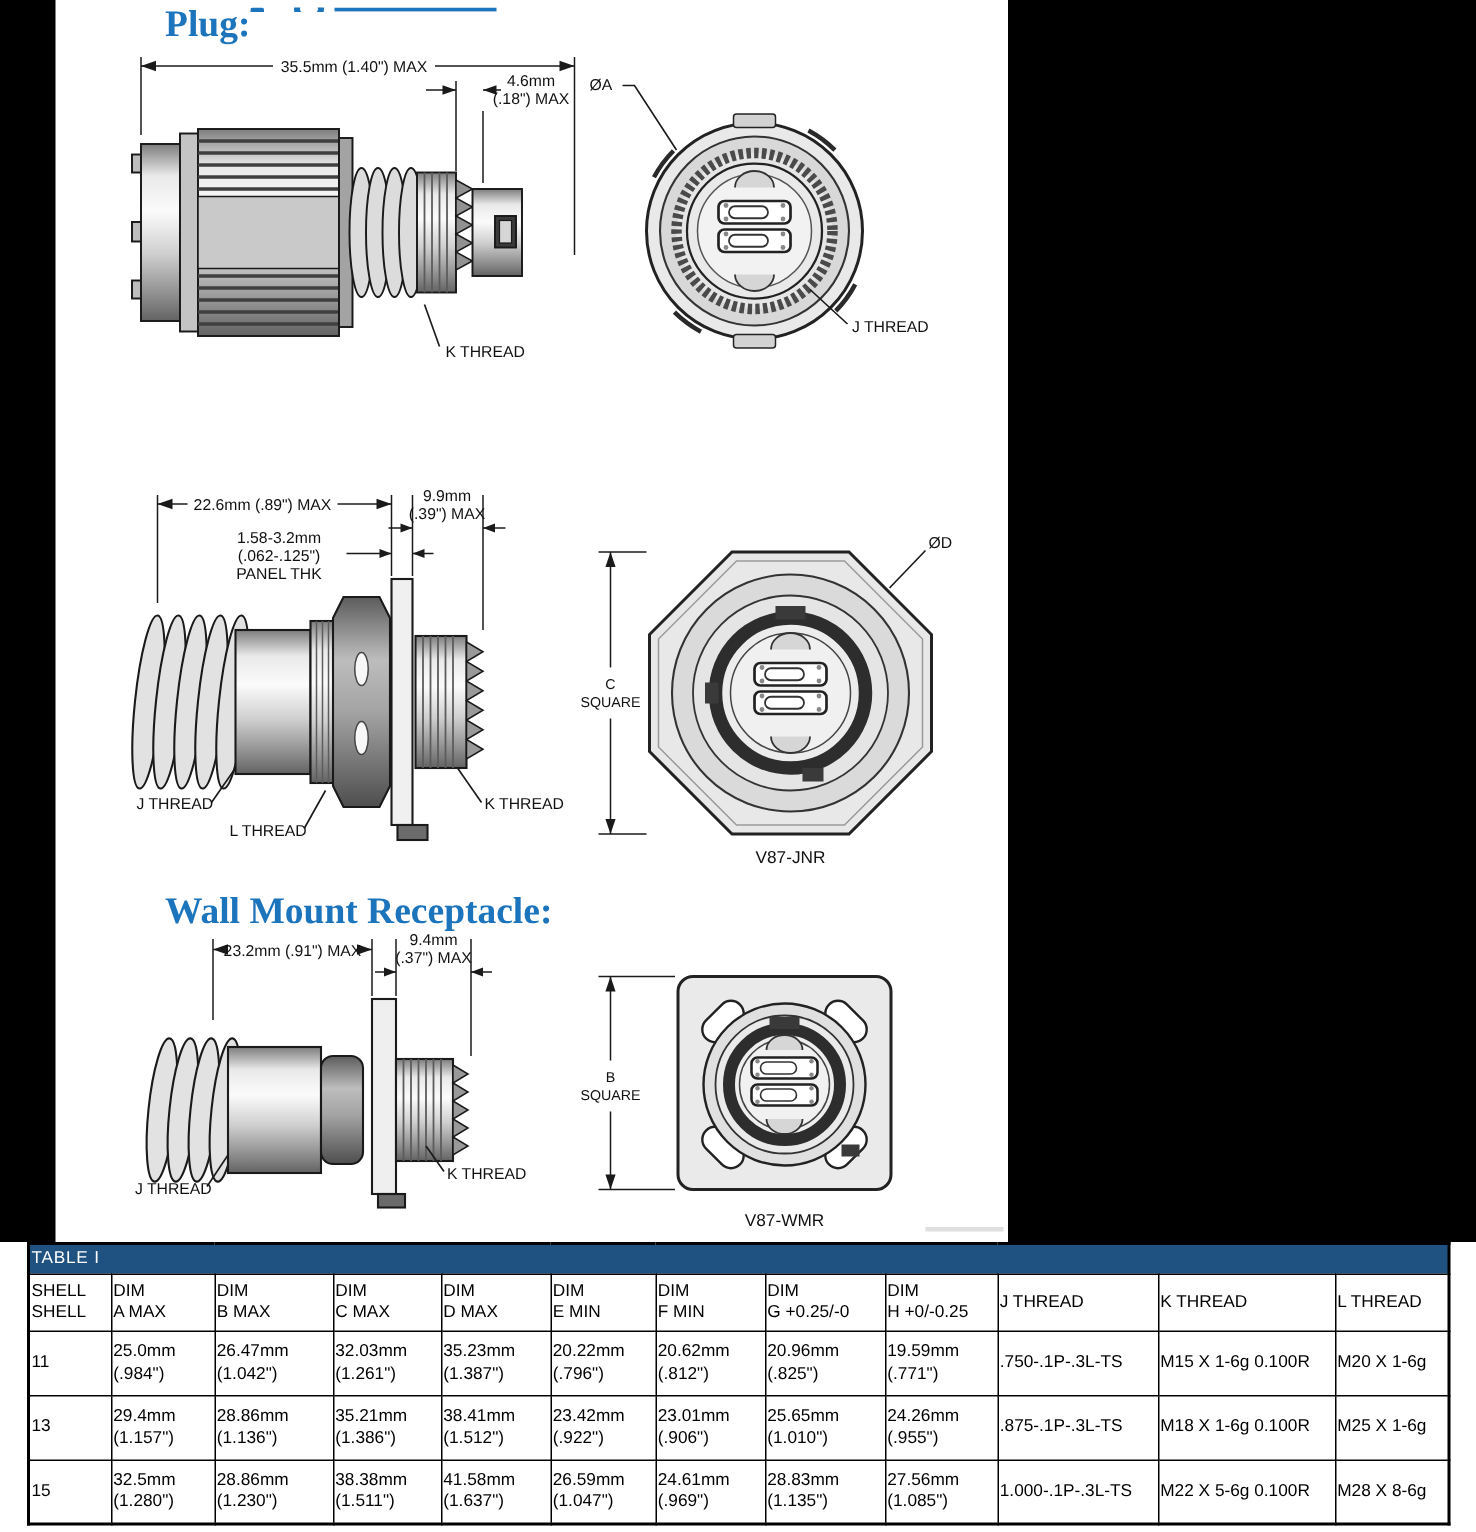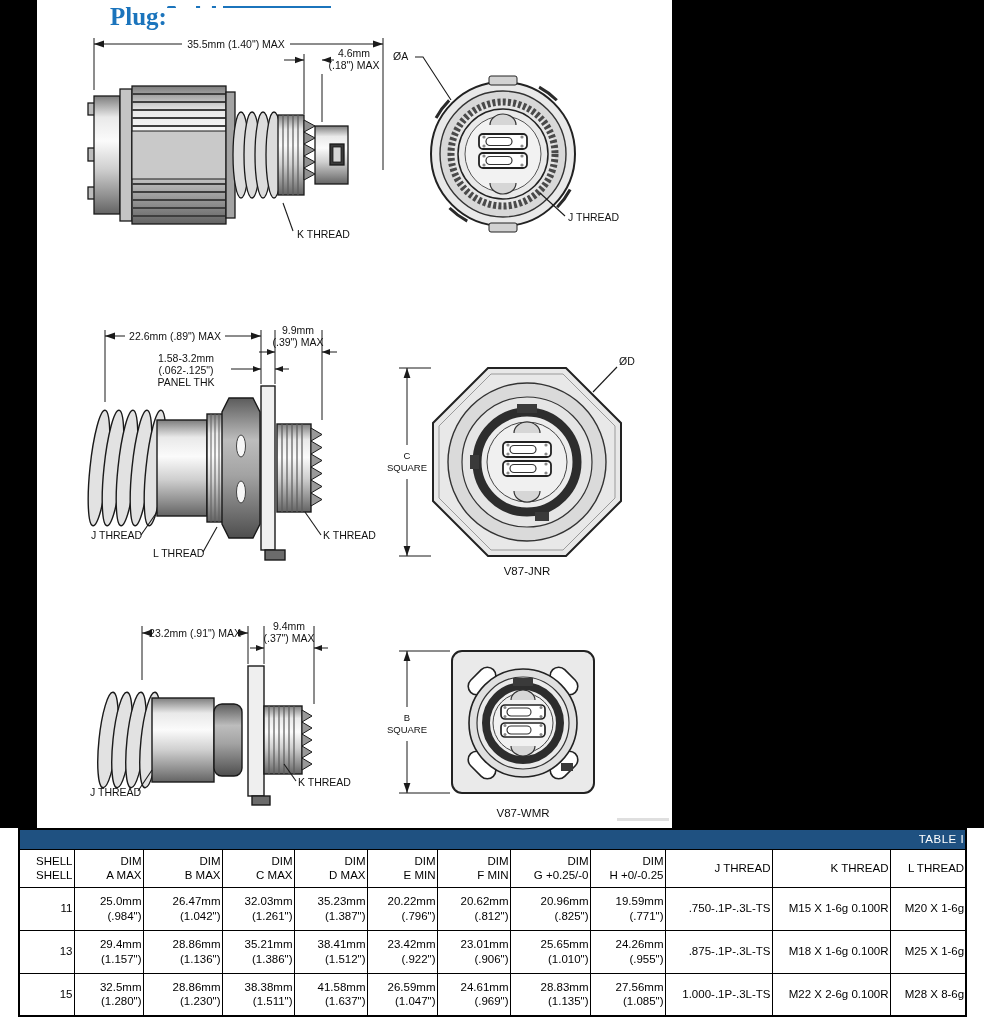--- a/index.html
+++ b/index.html
@@ -9,21 +9,21 @@
   .abs{position:absolute}
   .black-bar{position:absolute;top:0;background:#000}
   .sec-heading{position:absolute;left:110px;color:#1b74bc;font-size:25px;font-weight:bold;
                font-family:Liberation Serif, serif;white-space:nowrap}
   svg text{font-family:"Liberation Sans",sans-serif;font-size:10.5px;fill:#111}
   svg text.small{font-size:9.5px}
   svg text.cap{font-size:11.5px}
   
   .dtable{position:absolute;left:18px;top:828px;width:947px;border-collapse:collapse;
           table-layout:fixed;font-size:11.5px;color:#000;border:2px solid #000;background:#fff}
-  .dtable th,.dtable td{border:1px solid #000;text-align:right;vertical-align:middle;
+  .dtable th,.dtable td{border:1px solid #000;text-align:left;vertical-align:middle;
           padding:0 1px;line-height:1.22;font-weight:normal;overflow:hidden}
   .dtable .title-row th{background:#1f5181;color:#fff;height:20px;font-size:11.5px;
           border-left:none;border-right:none;border-top:none;letter-spacing:.5px}
   .dtable .head-row th{height:38px}
   .dtable tbody td{height:43px}
   .top-fragment{position:absolute;left:165px;top:0;width:175px;height:8px;overflow:hidden}
   .artifact{position:absolute;left:617px;top:818px;width:52px;height:3px;background:#c9c9c9;opacity:.6}
 </style>
 </head>
 <body>
@@ -255,20 +255,21 @@
       <polygon points="22,23 18.6,33 25.4,33" fill="#1a1a1a" stroke="none"></polygon>
       <polygon points="22,211 18.6,201 25.4,201" fill="#1a1a1a" stroke="none"></polygon>
     </g>
     <text x="22" y="114" text-anchor="middle" class="small">C</text>
     <text x="22" y="126" text-anchor="middle" class="small">SQUARE</text>
     <line x1="232" y1="22" x2="208" y2="47" stroke="#1a1a1a" stroke-width="1.1"></line>
     <text x="234" y="20">ØD</text>
     <text x="142" y="230" text-anchor="middle" class="cap">V87-JNR</text>
   </svg>
 
+  <div class="sec-heading" style="top:594px">Wall Mount Receptacle:</div>
 
   <svg class="abs" style="left:60px;top:618px" width="330" height="200" viewBox="0 0 330 200">
     <g stroke="#1a1a1a" stroke-width="1" fill="none">
       <line x1="82" y1="8" x2="82" y2="62"></line>
       <line x1="188" y1="8" x2="188" y2="46"></line>
       <line x1="204" y1="8" x2="204" y2="46"></line>
       <line x1="254" y1="8" x2="254" y2="86"></line>
       <line x1="82" y1="15" x2="88" y2="15"></line>
       <line x1="182" y1="15" x2="188" y2="15"></line>
       <polygon points="82,15 92,11.5 92,18.5" fill="#1a1a1a" stroke="none"></polygon>
@@ -524,19 +525,19 @@
           </td>
         <td>
             <div>28.83mm</div>
             <div>(1.135")</div>
           </td>
         <td>
             <div>27.56mm</div>
             <div>(1.085")</div>
           </td>
         <td>1.000-.1P-.3L-TS</td>
-        <td>M22 X 2-6g 0.100R</td>
+        <td>M22 X 5-6g 0.100R</td>
         <td>M28 X 8-6g</td>
       </tr>
     </tbody>
   </table>
 
 </div>
 
 </body></html>

